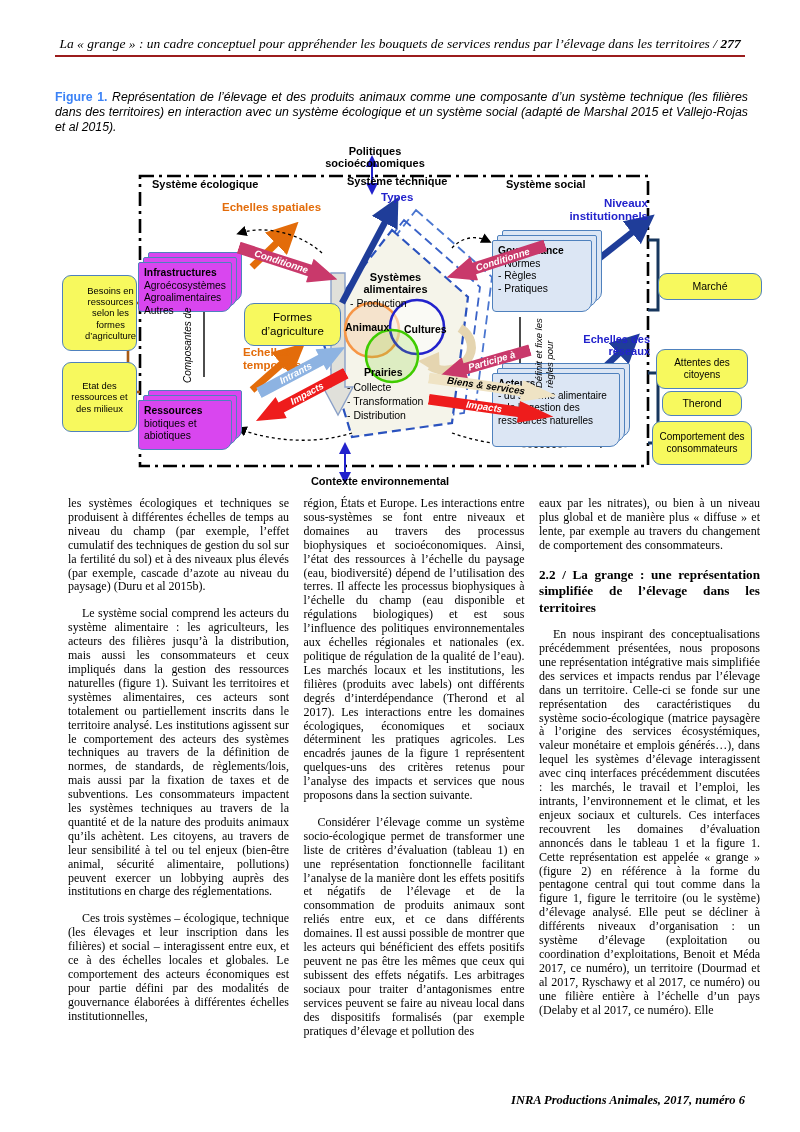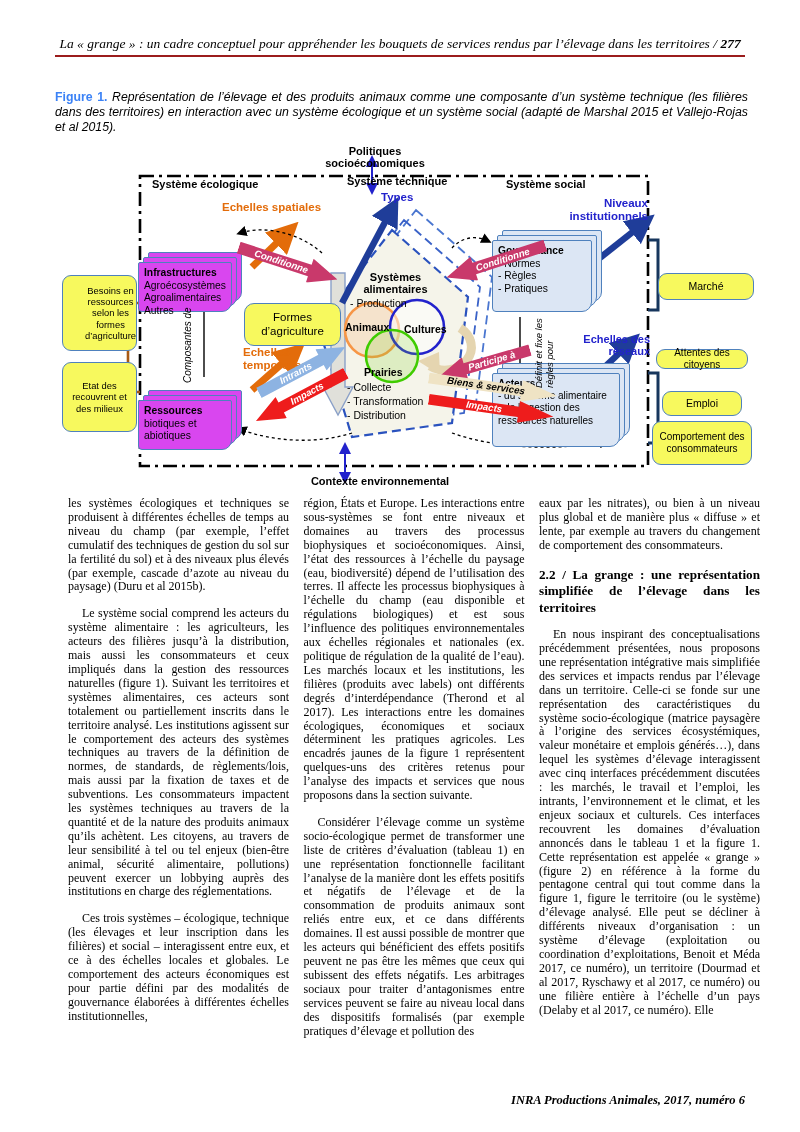--- a/index.html
+++ b/index.html
@@ -191,25 +191,25 @@
       <div class="layer l2"></div>
       <div class="layer l1"></div>
       <div class="face" style="font-size:10px;">
         <div class="b">Acteurs</div>
         <div>- du système alimentaire</div>
         <div>- de la gestion des ressources naturelles</div>
       </div>
     </div>
 
     <div class="ybox" style="left:62px; top:130px; width:75px; height:76px;padding-left:24px;">Besoins en ressources selon les formes d’agriculture</div>
-    <div class="ybox" style="left:62px; top:217px; width:75px; height:70px;">Etat des recouvrent et des milieux</div>
+    <div class="ybox" style="left:62px; top:217px; width:75px; height:70px;">Etat des ressources et des milieux</div>
     <div class="ybox big" style="left:244px; top:158px; width:97px; height:43px;">Formes d’agriculture</div>
-    <div class="ybox" style="left:658px; top:128px; width:96px; height:27px; font-size:10.5px;">Marché</div>
-    <div class="ybox" style="left:656px; top:204px; width:92px; height:20px; font-size:10px;">Attentes des citoyens</div>
-    <div class="ybox" style="left:662px; top:246px; width:80px; height:25px; font-size:10.5px;">Emploi</div>
+    <div class="ybox" style="left:658px; top:128px; width:104px; height:27px; font-size:10.5px;">Marché</div>
+    <div class="ybox" style="left:656px; top:204px; width:92px; height:40px; font-size:10px;">Attentes des citoyens</div>
+    <div class="ybox" style="left:662px; top:246px; width:80px; height:25px; font-size:10.5px;">Therond</div>
     <div class="ybox" style="left:652px; top:276px; width:100px; height:44px; font-size:10px;">Comportement des consommateurs</div>
 
     <div class="dlabel b ctr" style="left:338px; top:126px; width:115px; font-size:11px;">Systèmes alimentaires</div>
     <div class="dlabel" style="left:350px; top:153px; font-size:10.5px;">- Production</div>
     <div class="dlabel b" style="left:345px; top:177px; font-size:10.5px;">Animaux</div>
     <div class="dlabel b" style="left:404px; top:179px; font-size:10.5px;">Cultures</div>
     <div class="dlabel b" style="left:364px; top:222px; font-size:10.5px;">Prairies</div>
     <div class="dlabel" style="left:347px; top:237px; font-size:10.5px;">- Collecte</div>
     <div class="dlabel" style="left:347px; top:251px; font-size:10.5px;">- Transformation</div>
     <div class="dlabel" style="left:347px; top:265px; font-size:10.5px;">- Distribution</div>

